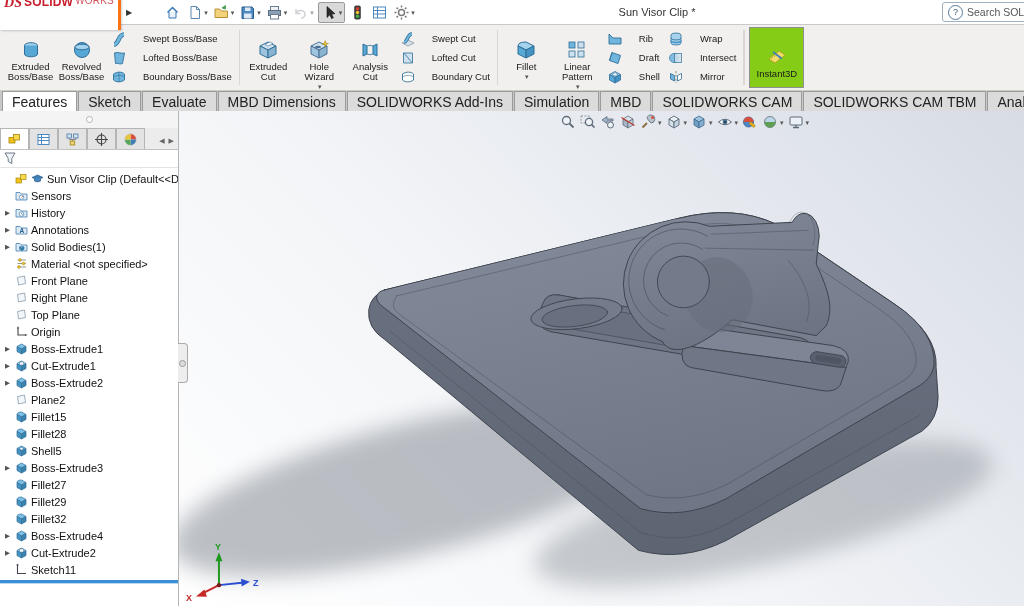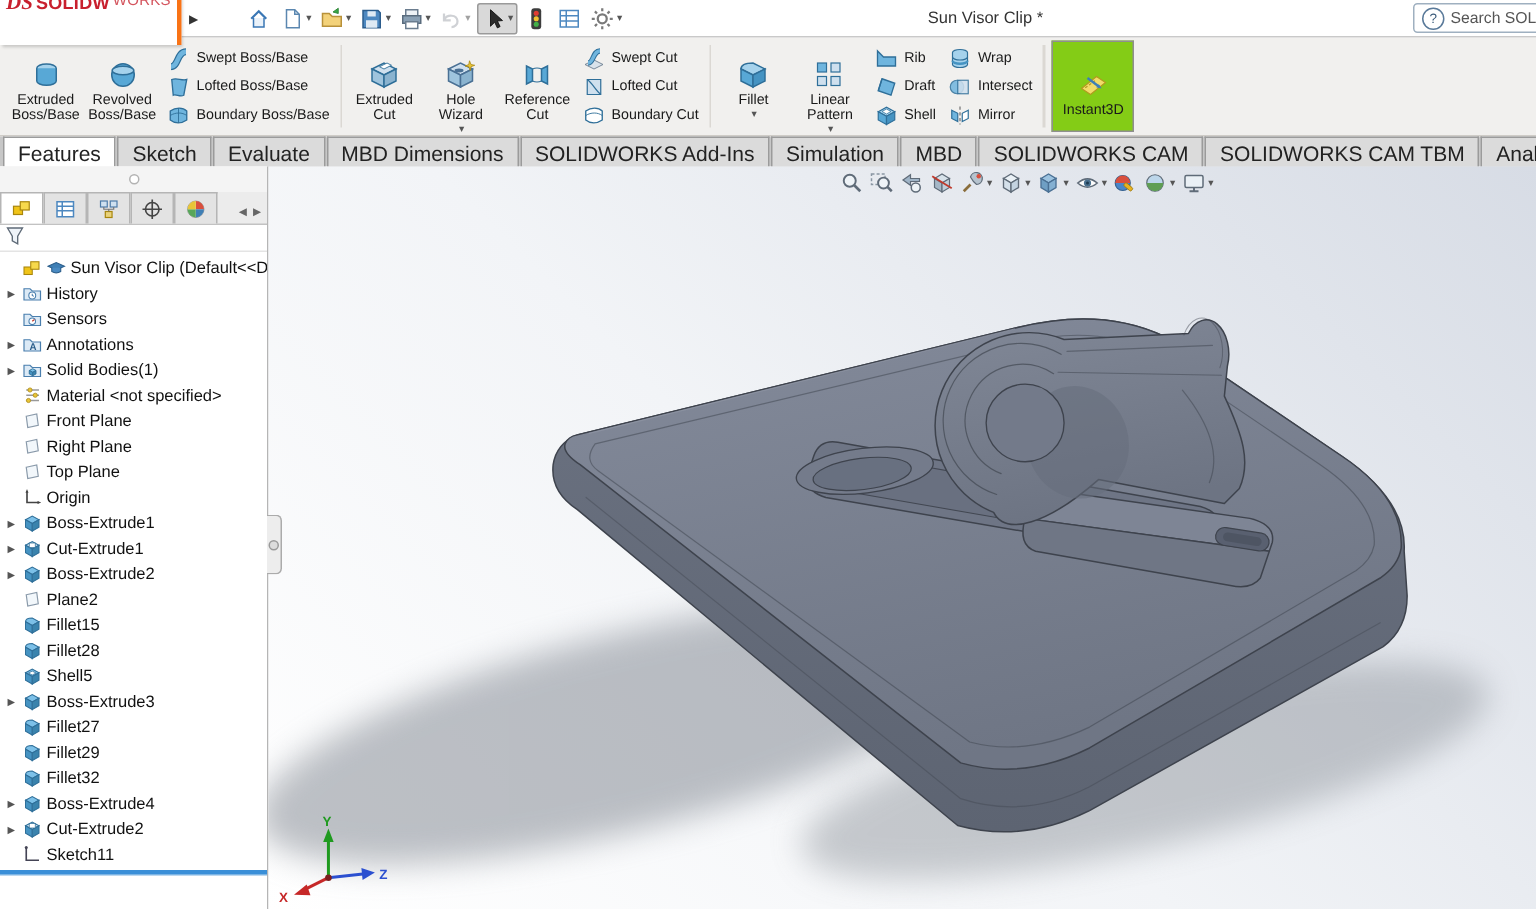--- a/index.html
+++ b/index.html
@@ -24,21 +24,21 @@
   .stext{font-size:10.5px;color:#555;white-space:nowrap;}
 
   
   #ribbon{height:63px;background:#f1f0ee;border-bottom:1px solid #cfccc7;display:flex;align-items:stretch;padding:1px 2px;flex:0 0 auto;}
   .rgroup{display:flex;align-items:stretch;padding:1px 4px;gap:2px;}
   .rsep{width:1px;background:#dbd8d3;margin:4px 0;}
   .rbtn-large{width:49px;display:flex;flex-direction:column;align-items:center;padding-top:12px;gap:1px;cursor:default;}
   .rbtn-large .rlbl{font-size:9.5px;line-height:10px;text-align:center;color:#1a1a1a;}
   .rbtn-large.pressed{background:#84cc16;border:1px solid #8f8f8f;padding-top:18px;width:53px;}
   .rcol{display:flex;flex-direction:column;justify-content:center;}
-  .rbtn-small{display:flex;align-items:center;gap:4px;height:19px;padding:0 3px;}
+  .rbtn-small{display:flex;align-items:center;gap:16px;height:19px;padding:0 3px;}
   .rbtn-small .rlbl{font-size:9.5px;color:#1a1a1a;white-space:nowrap;}
   .ric{display:flex;align-items:center;justify-content:center;}
 
   
   #tabstrip{height:20px;background:#c7c7c7;display:flex;align-items:flex-end;padding-left:2px;gap:1px;flex:0 0 auto;}
   .tab{height:19px;padding:0 9px;font-size:14px;color:#222;background:#dbdbdb;border:1px solid #9b9b9b;border-bottom:none;display:flex;align-items:center;white-space:nowrap;}
   .tab.active{background:#ffffff;}
 
   
   #main{flex:1;display:flex;position:relative;min-height:0;}
@@ -252,21 +252,21 @@
           <span class="caret">▾</span>
         </div>
         <div class="rbtn-large">
           <span class="ric">
             <svg width="22" height="22" viewBox="0 0 22 22" xmlns="http://www.w3.org/2000/svg">
               <path d="M4 5 V17 L8 15 V7 Z" fill="#58a8d6" stroke="#2f6f99"></path>
               <path d="M18 5 V17 L14 15 V7 Z" fill="#58a8d6" stroke="#2f6f99"></path>
               <path d="M8 7 A5 3 0 0 1 14 7 M8 15 A5 3 0 0 0 14 15" fill="none" stroke="#2f6f99" stroke-width=".8"></path>
             </svg>
           </span>
-          <span class="rlbl">Reference Cut</span>
+          <span class="rlbl">Analysis Cut</span>
         </div>
         <div class="rcol">
           <div class="rbtn-small">
             <span class="ric">
               <svg width="16" height="16" viewBox="0 0 16 16" xmlns="http://www.w3.org/2000/svg">
                 <path d="M2 12 L8 9 L14 12 L8 15 Z" fill="#d9e2ea" stroke="#6b7d8f" stroke-width=".6"></path>
                 <path d="M4 11 C8 11 7 3 12 3" fill="none" stroke="#2f6f99" stroke-width="3.6"></path>
                 <path d="M4 11 C8 11 7 3 12 3" fill="none" stroke="#6fb5de" stroke-width="2.2"></path>
               </svg>
             </span>
@@ -483,40 +483,40 @@
             </span>
             <span class="tico">
               <svg width="13" height="13" viewBox="0 0 13 13" xmlns="http://www.w3.org/2000/svg">
                 <path d="M1 5.5 L6.5 3 L12 5.5 L6.5 8 Z" fill="#3f7fb5" stroke="#2a5d8a" stroke-width=".7"></path>
                 <path d="M3.5 6.5 V9 Q6.5 10.8 9.5 9 V6.5" fill="#4a8ac2" stroke="#2a5d8a" stroke-width=".7"></path>
               </svg>
             </span>
             <span class="tlbl">Sun Visor Clip  (Default&lt;&lt;Default&gt;</span>
           </div>
           <div class="titem">
+            <span class="tw"></span>
+            <span class="tico">
+              <svg width="13" height="13" viewBox="0 0 13 13" xmlns="http://www.w3.org/2000/svg">
+                <path d="M1 11 V3.5 H5 L6.5 5 H12 V11 Z" fill="#dceaf6" stroke="#4a7fae" stroke-width=".8"></path>
+                <circle cx="6.5" cy="8.2" r="2.2" fill="#fff" stroke="#4a7fae" stroke-width=".7"></circle>
+                <path d="M6.5 8.2 L8 7" stroke="#c0392b" stroke-width=".8"></path>
+              </svg>
+            </span>
+            <span class="tlbl">Sensors</span>
+          </div>
+          <div class="titem">
             <span class="tw">▶</span>
             <span class="tico">
               <svg width="13" height="13" viewBox="0 0 13 13" xmlns="http://www.w3.org/2000/svg">
                 <path d="M1 11 V3.5 H5 L6.5 5 H12 V11 Z" fill="#dceaf6" stroke="#4a7fae" stroke-width=".8"></path>
                 <circle cx="6.5" cy="8" r="2.3" fill="#fff" stroke="#4a7fae" stroke-width=".7"></circle>
                 <path d="M6.5 6.8 V8 L7.6 8.6" stroke="#4a7fae" stroke-width=".7" fill="none"></path>
               </svg>
             </span>
             <span class="tlbl">History</span>
-          </div>
-          <div class="titem">
-            <span class="tw"></span>
-            <span class="tico">
-              <svg width="13" height="13" viewBox="0 0 13 13" xmlns="http://www.w3.org/2000/svg">
-                <path d="M1 11 V3.5 H5 L6.5 5 H12 V11 Z" fill="#dceaf6" stroke="#4a7fae" stroke-width=".8"></path>
-                <circle cx="6.5" cy="8.2" r="2.2" fill="#fff" stroke="#4a7fae" stroke-width=".7"></circle>
-                <path d="M6.5 8.2 L8 7" stroke="#c0392b" stroke-width=".8"></path>
-              </svg>
-            </span>
-            <span class="tlbl">Sensors</span>
           </div>
           <div class="titem">
             <span class="tw">▶</span>
             <span class="tico">
               <svg width="13" height="13" viewBox="0 0 13 13" xmlns="http://www.w3.org/2000/svg">
                 <path d="M1 11 V3.5 H5 L6.5 5 H12 V11 Z" fill="#dceaf6" stroke="#4a7fae" stroke-width=".8"></path>
                 <text x="4.6" y="10.4" font-size="6.5" font-family="Liberation Sans,sans-serif" font-weight="bold" fill="#2a5d8a">A</text>
               </svg>
             </span>
             <span class="tlbl">Annotations</span>

